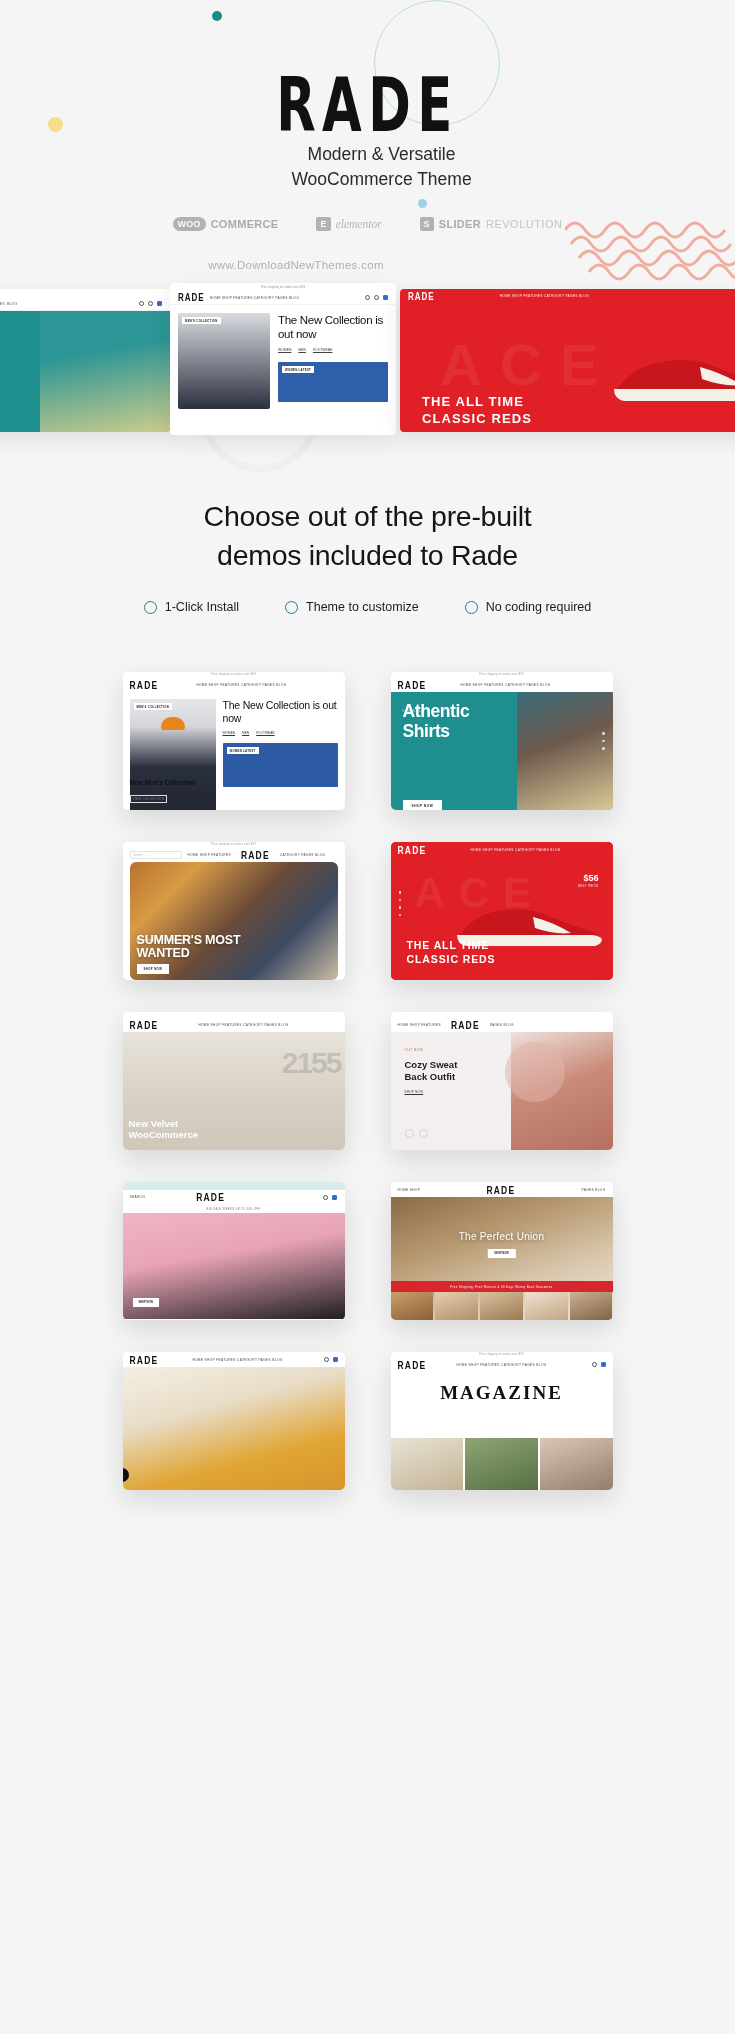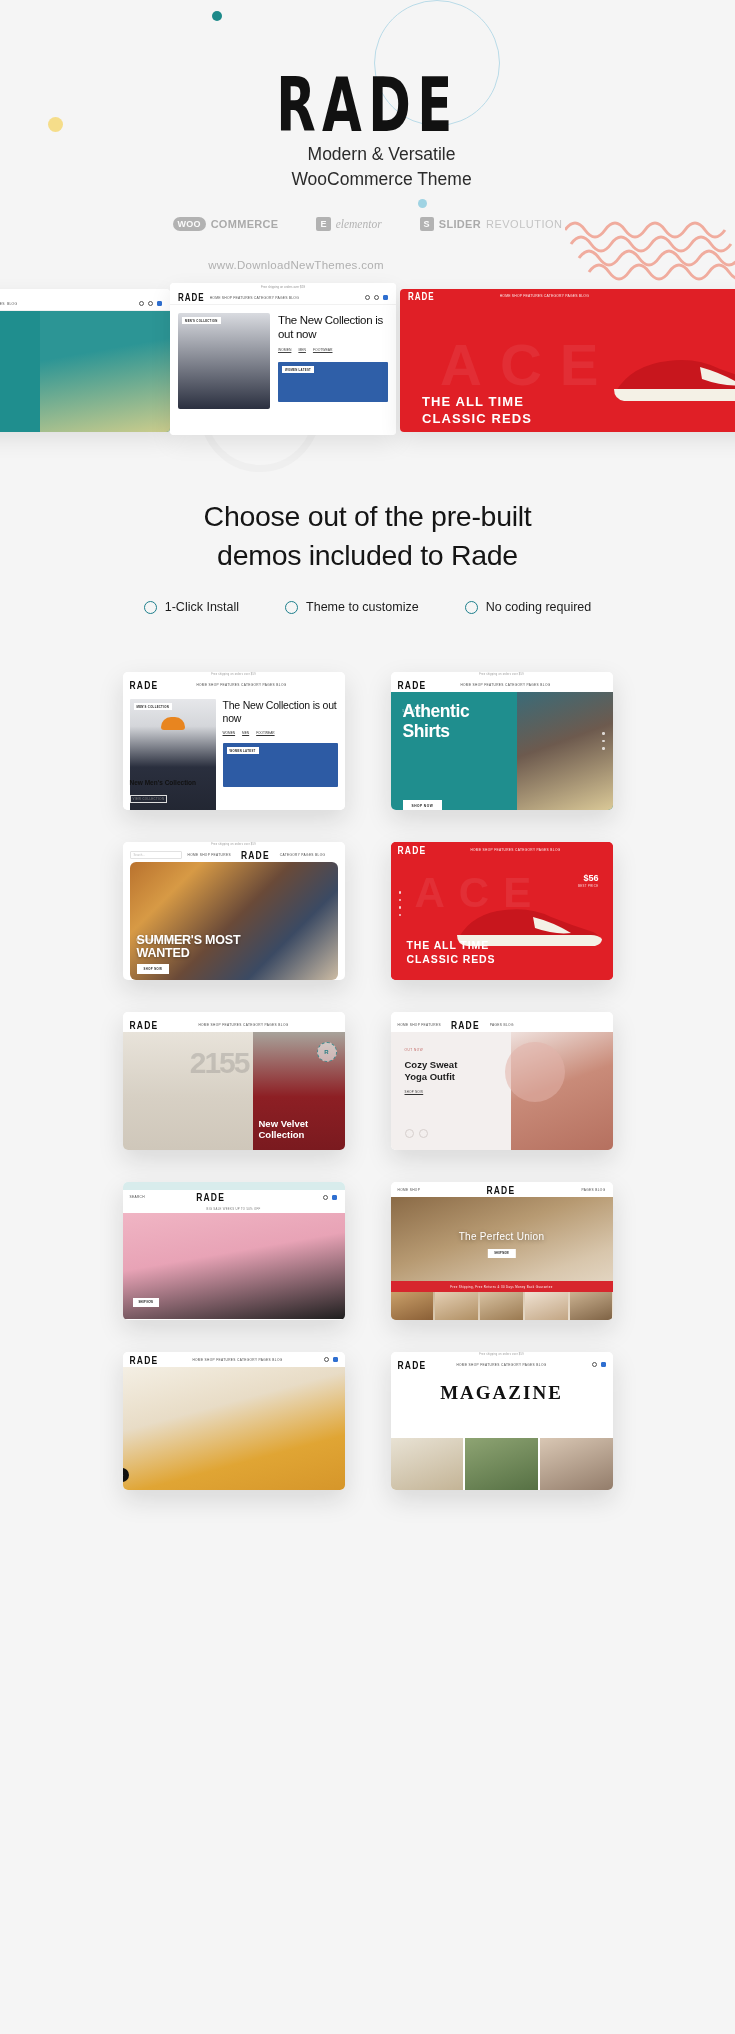--- a/index.html
+++ b/index.html
@@ -167,21 +167,21 @@
                color: rgba(255,255,255,.075); letter-spacing: 14px; }
   .c4 .price { position: absolute; right: 14px; top: 16px; text-align: right; color: #fff; }
   .c4 .price .p { font-size: 9px; font-weight: 700; }
   .c4 .price .s { font-size: 2.8px; letter-spacing: .4px; opacity: .85; margin-top: 1px; }
   .c4 .cap { position: absolute; left: 16px; bottom: 14px; color: #fff; font-weight: 700;
              font-size: 10.5px; line-height: 1.35; letter-spacing: .9px; }
   .c4 .vdots { position: absolute; left: 8px; top: 34px; display: flex; flex-direction: column; gap: 5px; }
   .c4 .vdots i { width: 2.5px; height: 2.5px; background: rgba(255,255,255,.8); border-radius: 50%; display: block; }
 
   
-  .c5 { height: calc(100% - 20px); display: flex; }
+  .c5 { height: calc(100% - 20px); display: flex; flex-direction: column; }
   .c5 .l { flex: 1; background: linear-gradient(180deg,#e8e3da 0%,#d7d0c4 55%,#cfc7ba 100%); position: relative; }
   .c5 .r { width: 92px; background: linear-gradient(180deg,#a8a39b 0%,#8d1f24 55%,#7a1a1f 100%); position: relative; }
   .c5 .r .h { position: absolute; left: 6px; bottom: 10px; color: #fff; font-weight: 700;
               font-size: 9.5px; line-height: 1.1; }
   .c5 .badge { position: absolute; right: 8px; top: 10px; width: 20px; height: 20px; border-radius: 50%;
                border: 1px dashed #3d8e92; display:flex; align-items:center; justify-content:center;
                font-size: 6px; font-weight: 700; color: #2a7d82; background: rgba(255,255,255,.5); }
   .c5 .big { position: absolute; right: 4px; top: 18px; font-size: 30px; font-weight: 700;
              color: rgba(90,90,90,.22); letter-spacing: -2px; line-height: .85; }
 
@@ -486,39 +486,39 @@
           <span class="clinks" style="margin-left:36px">HOME SHOP FEATURES CATEGORY PAGES BLOG</span>
         </div>
         <div class="c5">
           <div class="l">
             <span class="big">2155</span>
           </div>
           <div class="r">
             <span class="badge">R</span>
             <div class="h">
               <div>New Velvet</div>
-              <div>Collection</div>
+              <div>WooCommerce</div>
             </div>
           </div>
         </div>
       </div>
 
       <div class="card">
         <div class="cbar"></div>
         <div class="cnav">
           <span class="clinks">HOME SHOP FEATURES</span>
           <span class="clogo" style="margin:0 6px">RADE</span>
           <span class="clinks">PAGES BLOG</span>
         </div>
         <div class="c6">
           <div class="l">
             <div class="lab">OUT NOW</div>
             <div class="h">
               <div>Cozy Sweat</div>
-              <div>Yoga Outfit</div>
+              <div>Back Outfit</div>
             </div>
             <div class="lnk">SHOP NOW</div>
             <div class="navs">
                 <i></i>
                 <i></i>
               </div>
           </div>
           <div class="r">
             <span class="circ"></span>
           </div>

